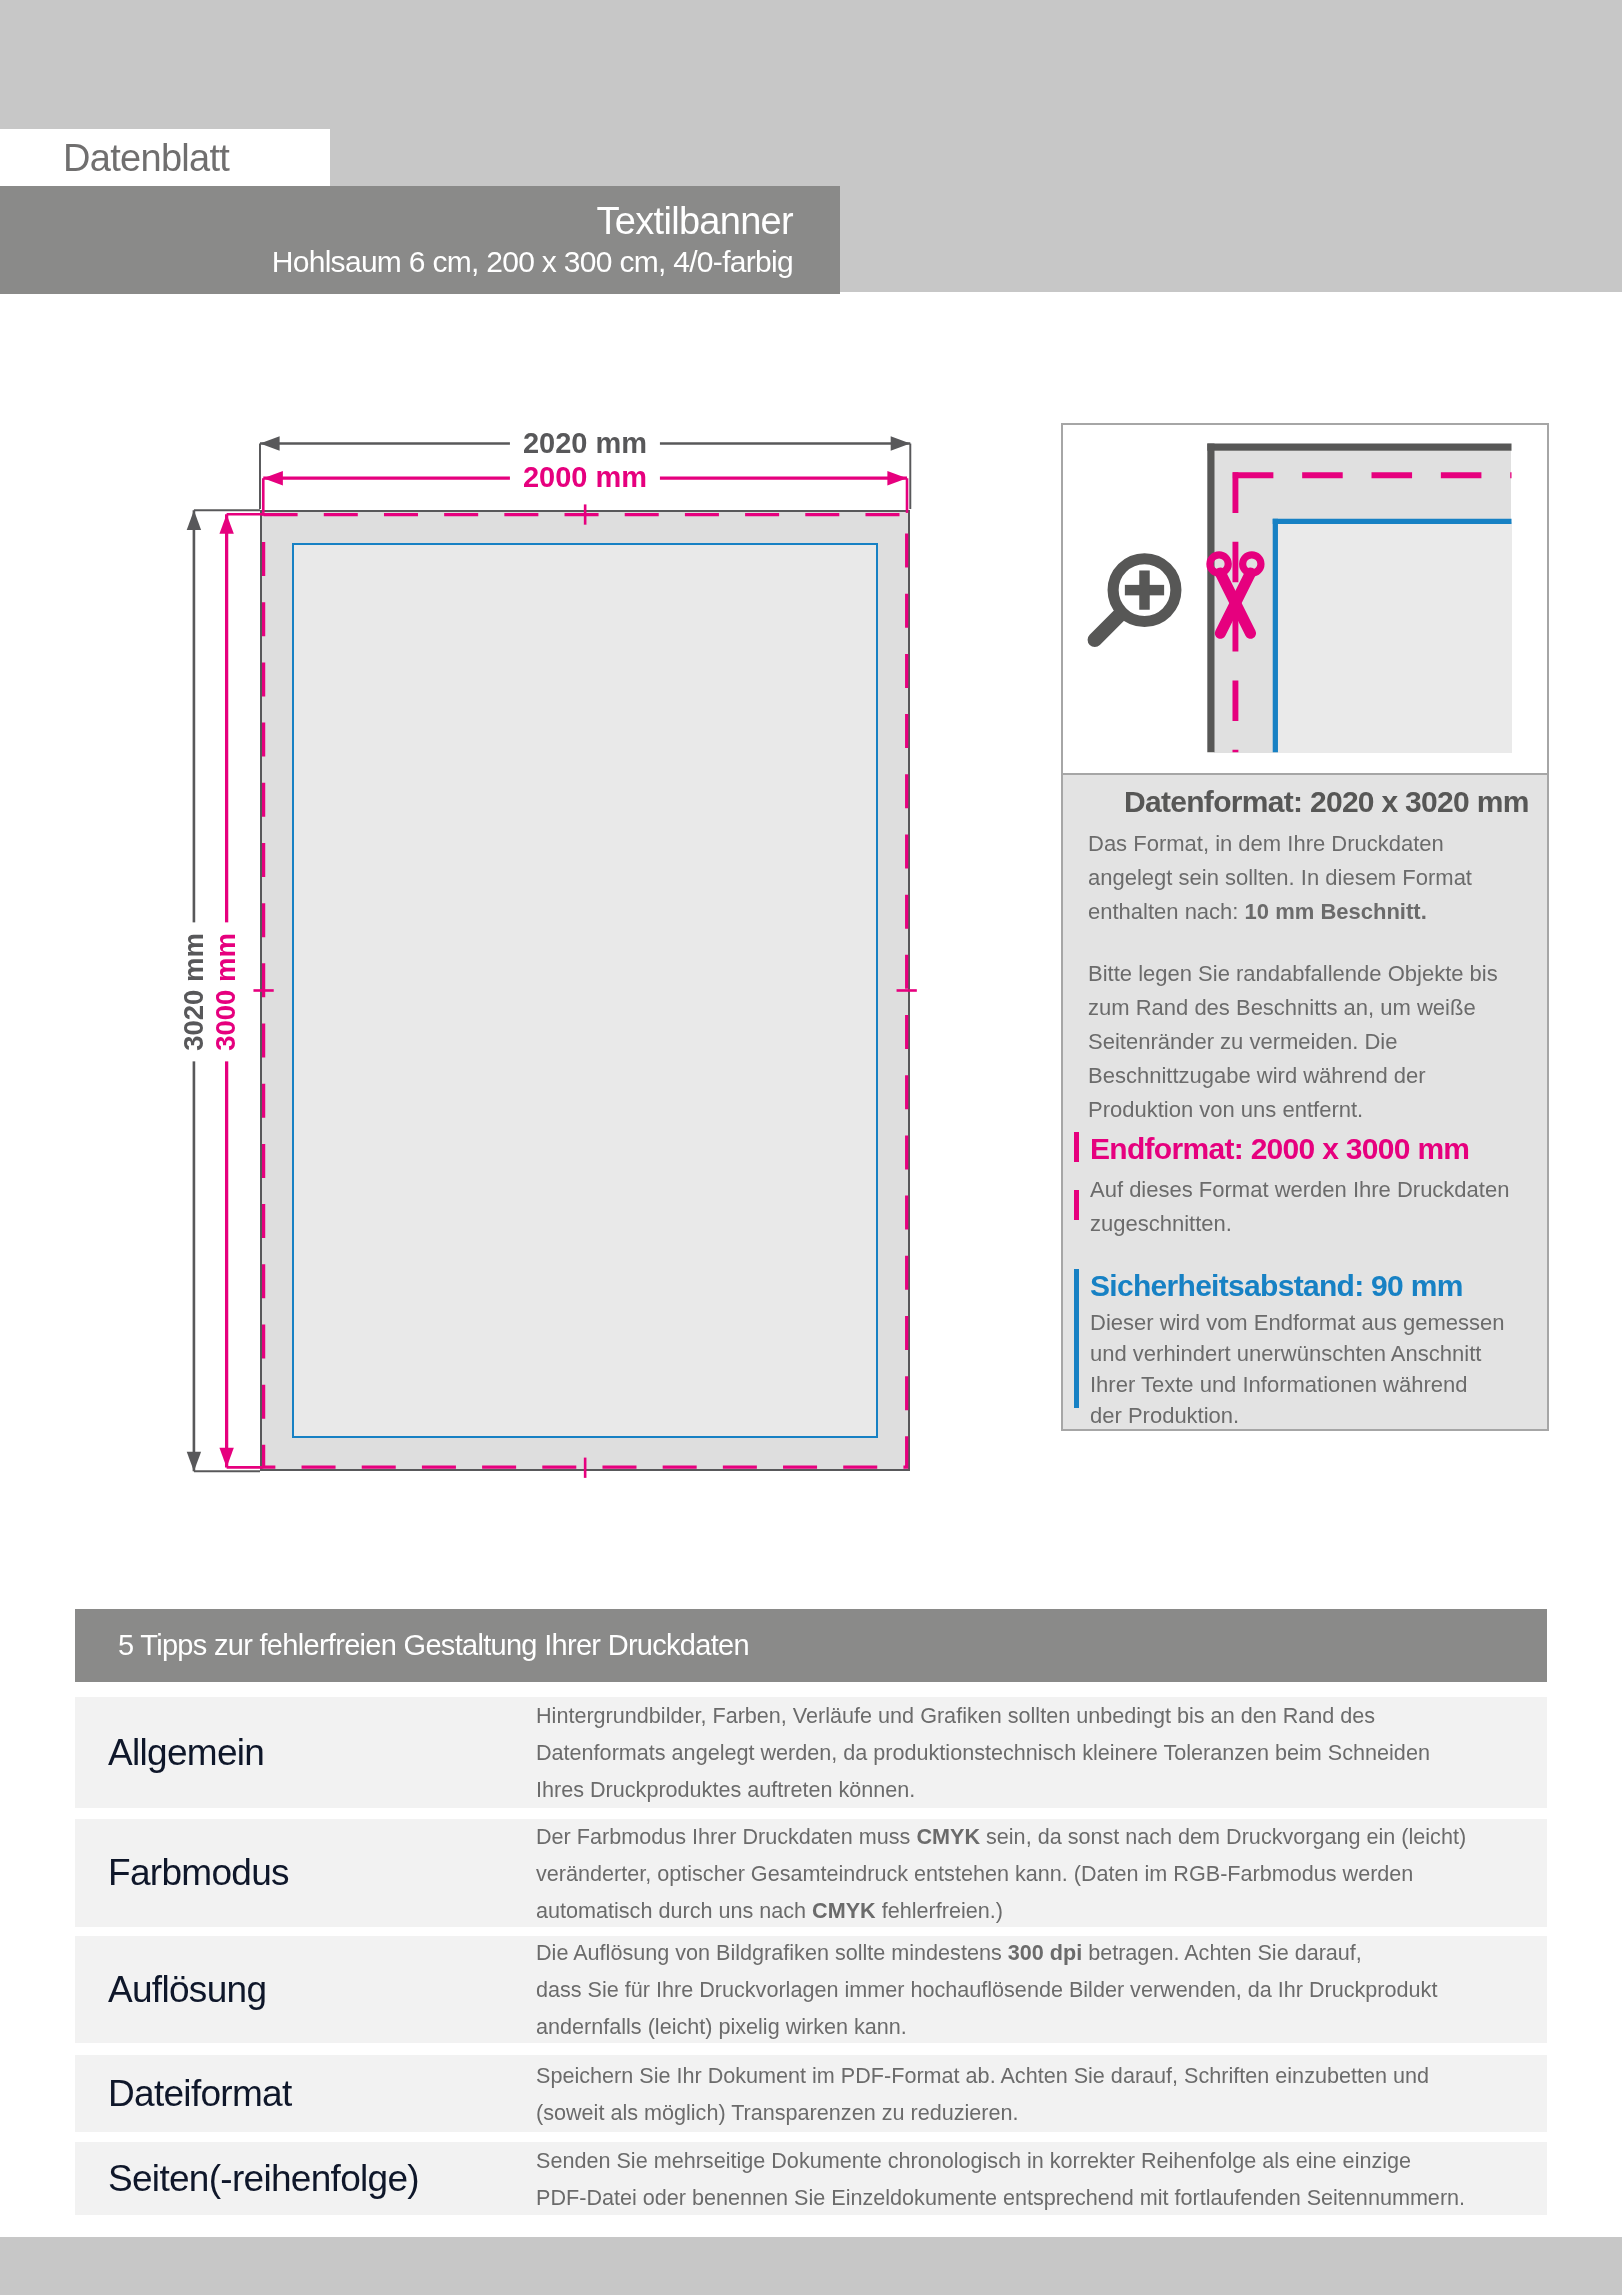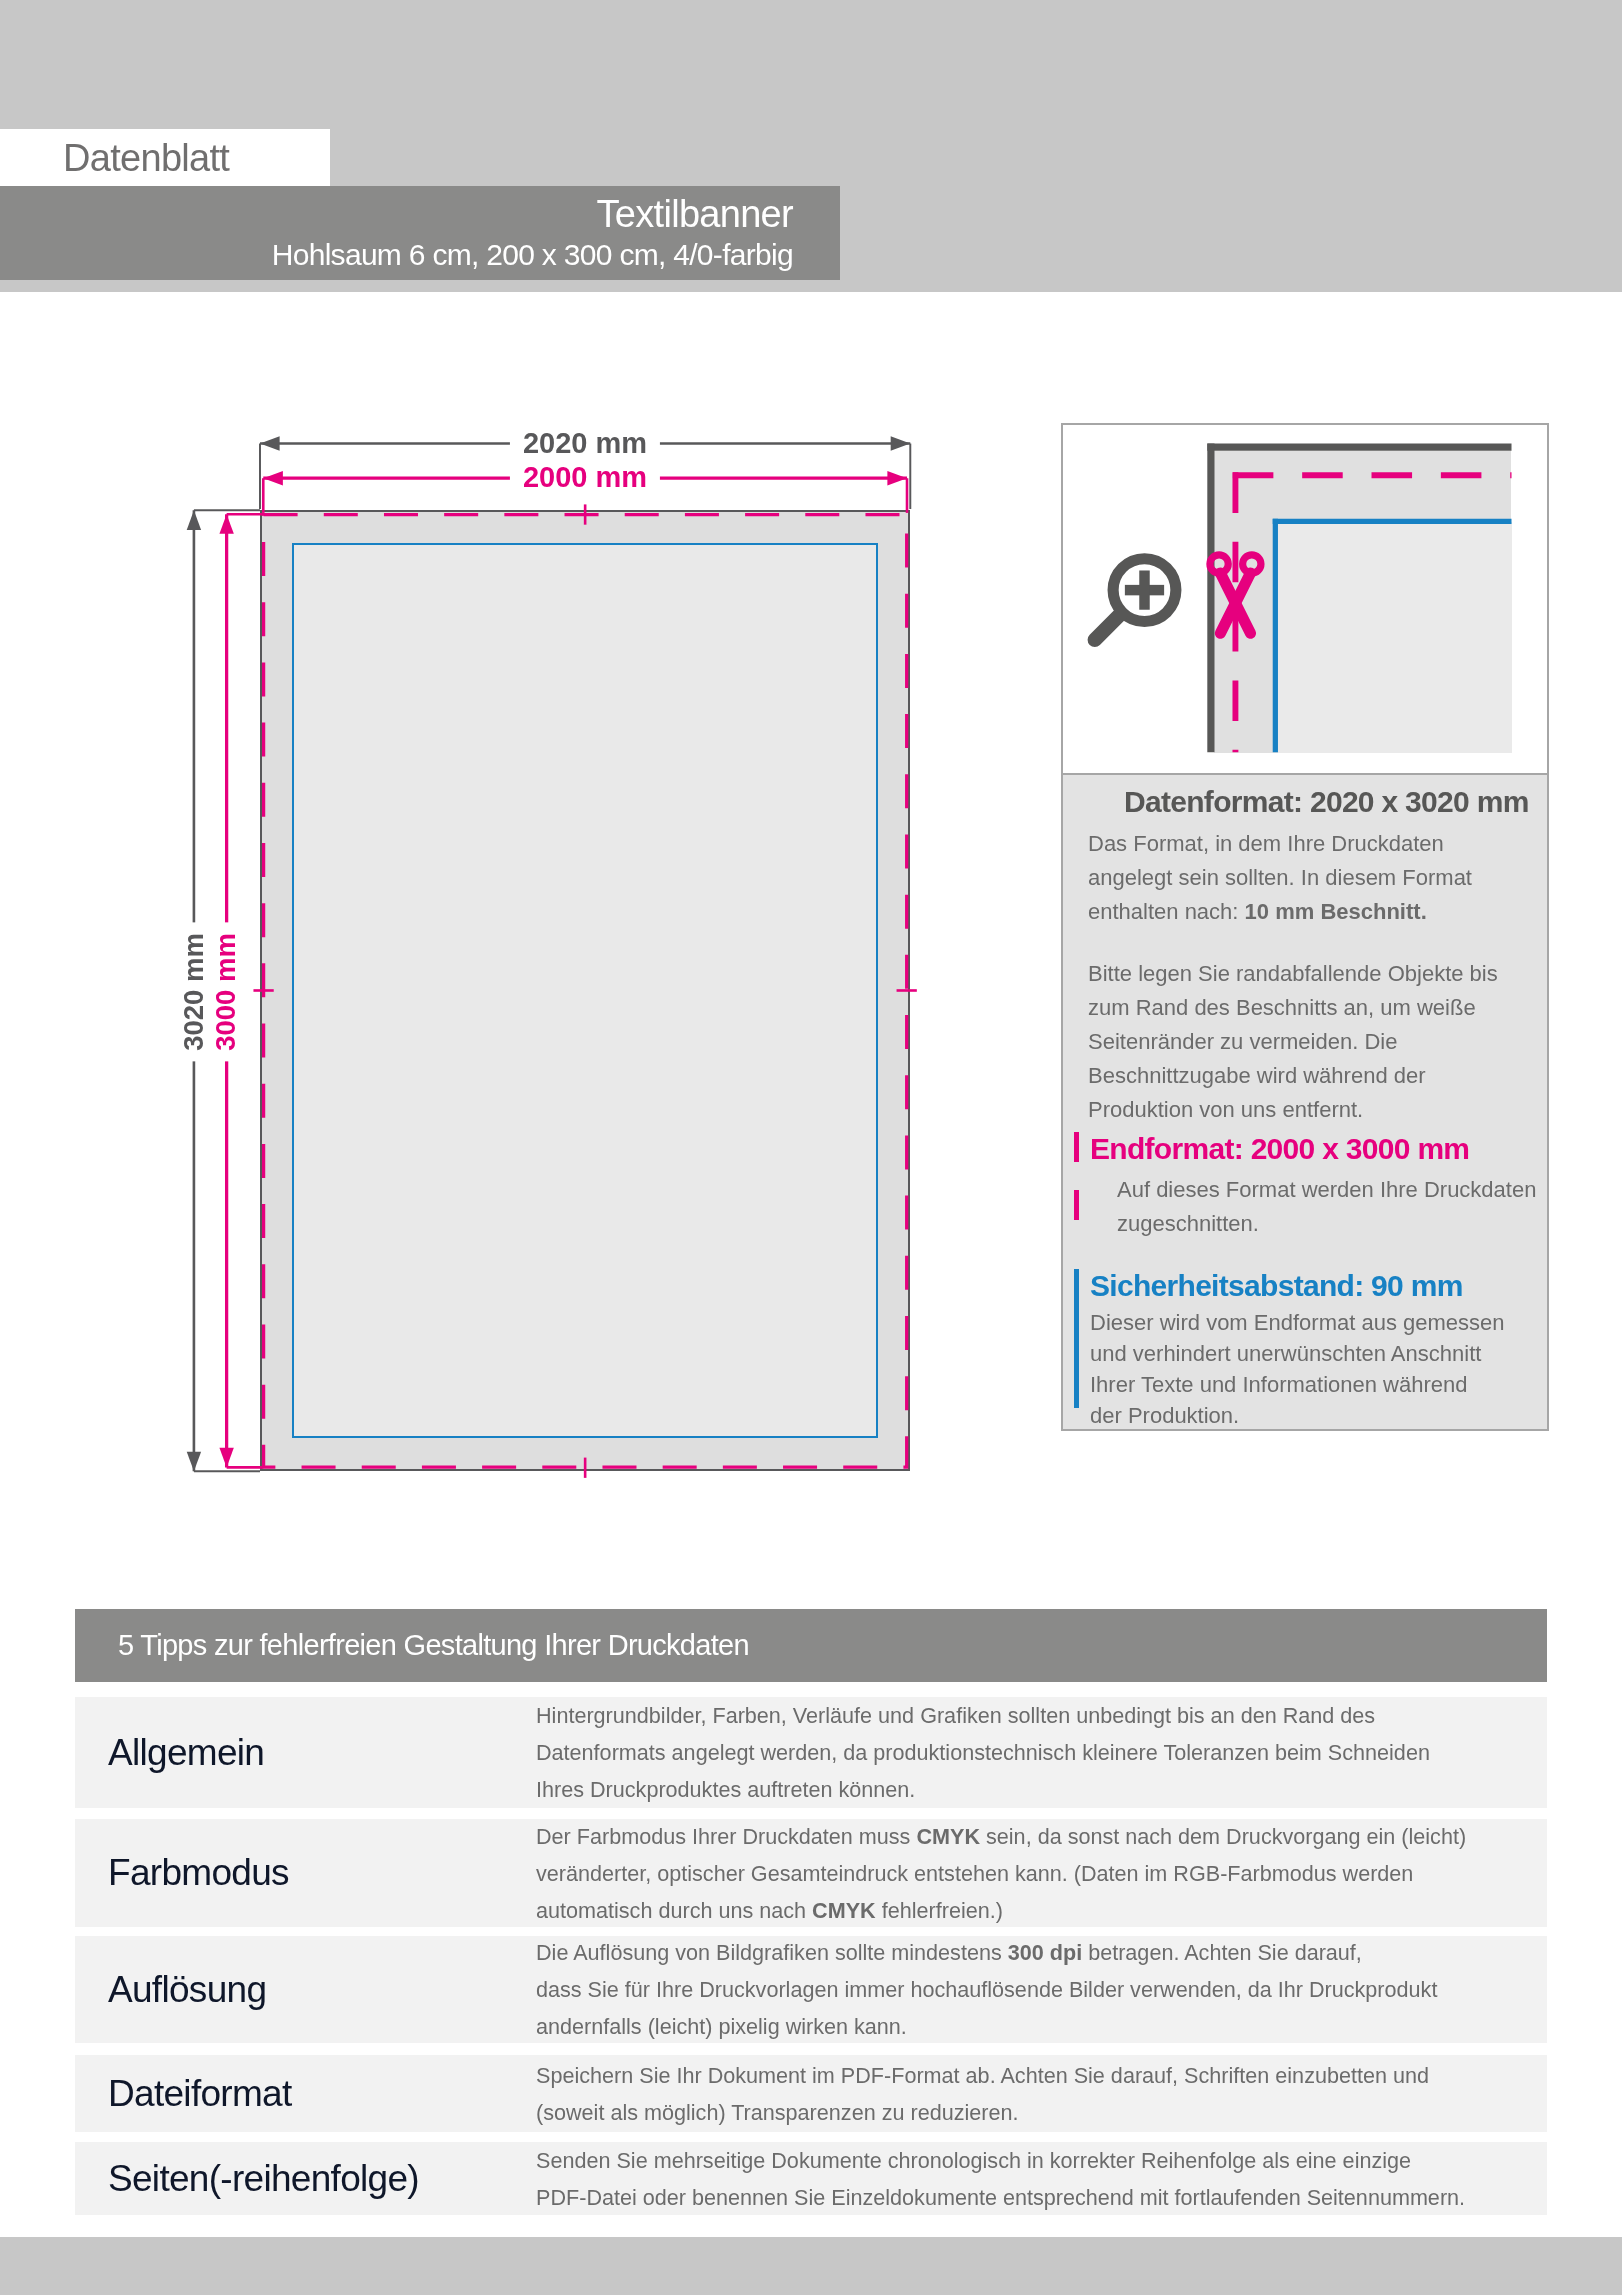--- a/index.html
+++ b/index.html
@@ -5,21 +5,21 @@
   html,body{margin:0;padding:0;background:#fff;}
   .page{position:relative;width:1623px;height:2295px;background:#ffffff;overflow:hidden;
         font-family:"Liberation Sans","DejaVu Sans",sans-serif;}
   .abs{position:absolute;}
   
   .band-top{left:0;top:0;width:1623px;height:292px;background:#c7c7c7;}
   .band-bottom{left:0;top:2237px;width:1623px;height:59px;background:#c7c7c7;}
   .datenblatt{left:0;top:129px;width:330px;height:58px;background:#ffffff;
               display:flex;align-items:center;}
   .datenblatt span{padding-left:63px;font-size:38px;color:#706f6f;letter-spacing:-0.7px;}
-  .prodbar{left:0;top:186px;width:840px;height:94px;background:#8a8a89;
+  .prodbar{left:0;top:186px;width:840px;height:108px;background:#8a8a89;
            display:flex;flex-direction:column;justify-content:center;align-items:flex-end;
            padding-right:47px;box-sizing:border-box;color:#fff;}
   .ptitle{font-size:38px;line-height:43px;letter-spacing:-0.7px;}
   .psub{font-size:30px;line-height:37px;letter-spacing:-0.7px;}
   
   .rect-outer{left:260px;top:510px;width:650px;height:961px;background:#dedede;
               border:2px solid #58585a;box-sizing:border-box;}
   .rect-safe{left:292px;top:543px;width:586px;height:895px;background:#e9e9e9;
              border:2px solid #1781c4;box-sizing:border-box;}
   svg.overlay{left:0;top:0;width:1623px;height:2295px;pointer-events:none;}
@@ -160,21 +160,21 @@
   <div class="abs ptext" style="left:1088px;top:957px;">
       <div class="ln"><span>Bitte legen Sie randabfallende Objekte bis</span></div>
       <div class="ln"><span>zum Rand des Beschnitts an, um weiße</span></div>
       <div class="ln"><span>Seitenränder zu vermeiden. Die</span></div>
       <div class="ln"><span>Beschnittzugabe wird während der</span></div>
       <div class="ln"><span>Produktion von uns entfernt.</span></div>
     </div>
 
   <div class="abs bar-dashed"></div>
   <div class="abs ph mag" style="left:1090px;top:1132px;">Endformat: 2000 x 3000 mm</div>
-  <div class="abs ptext" style="left:1090px;top:1173px;margin-left:27px;">
+  <div class="abs ptext" style="left:1090px;top:1173px;">
       <div class="ln"><span>Auf dieses Format werden Ihre Druckdaten</span></div>
       <div class="ln"><span>zugeschnitten.</span></div>
     </div>
 
   <div class="abs bar-blue"></div>
   <div class="abs ph blue" style="left:1090px;top:1269px;">Sicherheitsabstand: 90 mm</div>
   <div class="abs ptext" style="left:1090px;top:1307px;line-height:31px;">
       <div class="ln"><span>Dieser wird vom Endformat aus gemessen</span></div>
       <div class="ln"><span>und verhindert unerwünschten Anschnitt</span></div>
       <div class="ln"><span>Ihrer Texte und Informationen während</span></div>

